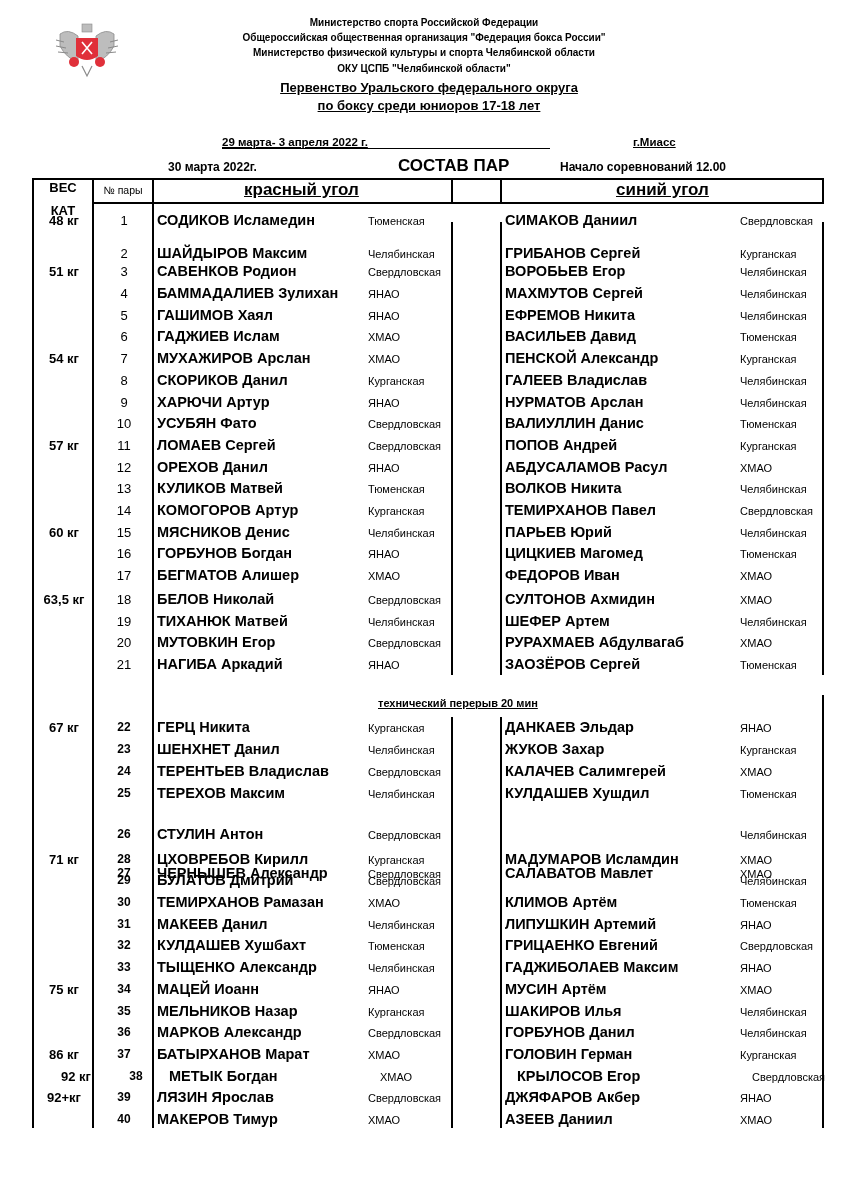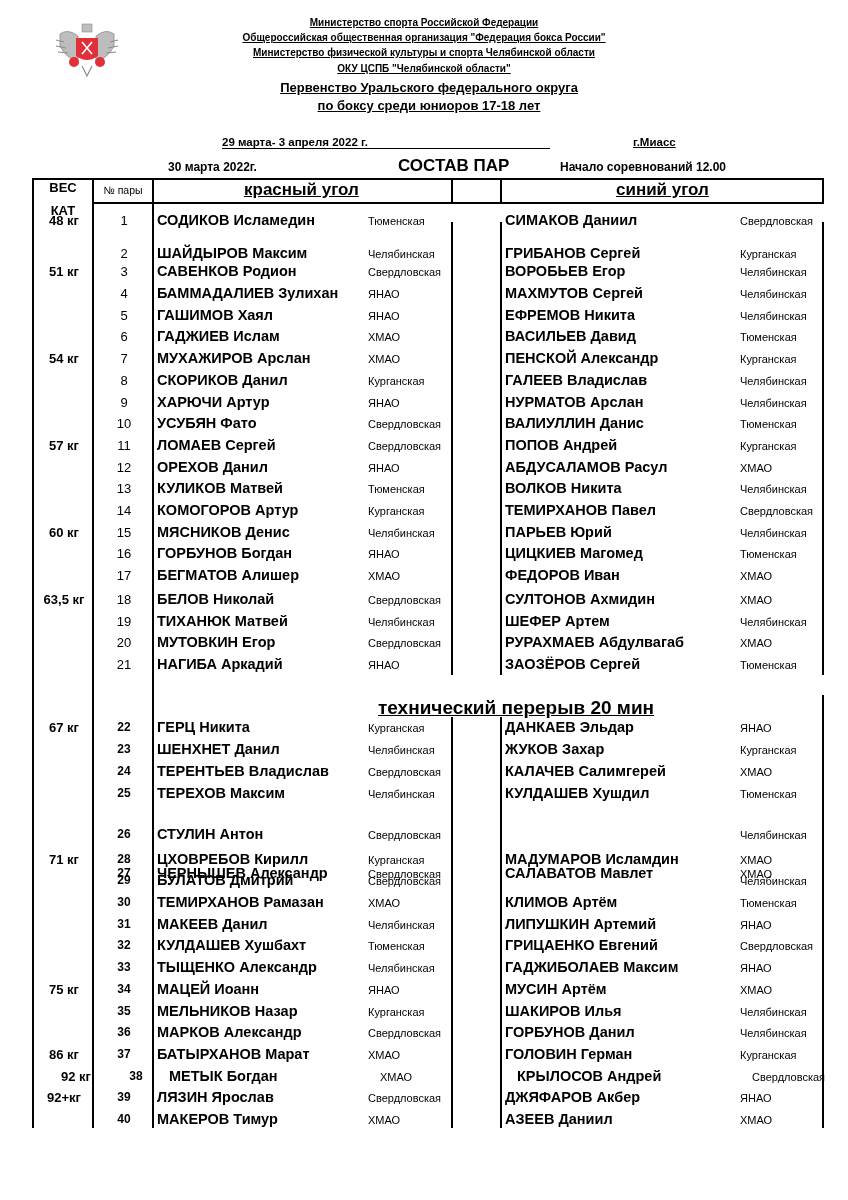--- a/index.html
+++ b/index.html
@@ -1,40 +1,40 @@
 <!DOCTYPE html>
 <html><head>
 <meta charset="utf-8">
 <style>
   html, body { margin: 0; padding: 0; background: #ffffff; }
   body { width: 848px; height: 1200px; position: relative; overflow: hidden;
          font-family: "Liberation Sans", "DejaVu Sans", sans-serif; color: #000; }
   .logo { position: absolute; left: 52px; top: 22px; width: 70px; height: 58px; }
   .hdr { position: absolute; left: 0; width: 848px; text-align: center; font-weight: bold; }
-  .h-small { font-size: 10px; line-height: 14.5px; text-decoration: underline; }
+  .h-small { font-size: 10px; line-height: 14.5px; }
   .h-title { font-size: 13px; text-decoration: underline; }
   .abs { position: absolute; font-weight: bold; white-space: nowrap; }
   .u { text-decoration: underline; }
 
   
   .vline { position: absolute; background: #000; width: 2px; }
   .hline { position: absolute; background: #000; height: 2px; }
   .tline { position: absolute; background: #000; width: 1.5px; }
 
   .row { position: absolute; left: 0; width: 848px; height: 21px; }
   .cell { position: absolute; top: 0; white-space: nowrap; }
   .wcat { left: 34px; width: 60px; text-align: center; font-weight: bold; font-size: 13px; line-height: 21px; }
   .num { left: 96px; width: 56px; text-align: center; font-size: 13px; line-height: 21px; }
   .num.b { font-weight: bold; font-size: 12px; }
   .rname { left: 157px; font-weight: bold; font-size: 14.5px; line-height: 21px; }
   .rreg { left: 368px; font-size: 11px; line-height: 23px; }
   .bname { left: 505px; font-weight: bold; font-size: 14.5px; line-height: 21px; }
   .bname small { font-size: 12px; }
   .breg { left: 740px; font-size: 11px; line-height: 23px; }
-  .break { position: absolute; left: 378px; top: 697px; font-size: 19px; font-weight: bold; text-decoration: underline; }
+  .break { position: absolute; left: 378px; top: 697px; font-size: 11px; font-weight: bold; text-decoration: underline; }
 </style>
 </head>
 <body>
 
 <div class="logo">
   <svg width="70" height="58" viewBox="0 0 70 58">
     <path d="M8 12 Q16 6 26 14 L26 40 Q14 36 8 24 Z" fill="#bdbdbd" stroke="#8a8a8a" stroke-width="0.8"></path>
     <path d="M62 12 Q54 6 44 14 L44 40 Q56 36 62 24 Z" fill="#bdbdbd" stroke="#8a8a8a" stroke-width="0.8"></path>
     <path d="M4 18 L12 20 M4 24 L14 26 M6 30 L16 31 M66 18 L58 20 M66 24 L56 26 M64 30 L54 31" stroke="#8a8a8a" stroke-width="1"></path>
     <rect x="30" y="2" width="10" height="8" fill="#bdbdbd" stroke="#8a8a8a" stroke-width="0.6"></rect>
@@ -46,21 +46,21 @@
   </svg>
 </div>
 
 <div class="hdr h-small" style="top:16px;">Министерство спорта Российской Федерации</div>
 <div class="hdr h-small" style="top:31px;">Общероссийская общественная организация "Федерация бокса России"</div>
 <div class="hdr h-small" style="top:46px;">Министерство физической культуры и спорта Челябинской области</div>
 <div class="hdr h-small" style="top:62px;">ОКУ ЦСПБ "Челябинской области"</div>
 <div class="hdr h-title" style="top:80px; left:5px;">Первенство Уральского федерального округа</div>
 <div class="hdr h-title" style="top:98px; left:5px;">по боксу среди юниоров 17-18 лет</div>
 
-<div class="abs u" style="left:222px; top:136px; font-size:11.5px; width:328px; border-bottom:1px solid #000; text-decoration:none;"><span style="">29 марта- 3 апреля 2022 г.</span></div>
+<div class="abs u" style="left:222px; top:136px; font-size:11.5px; width:328px; border-bottom:1px solid #000; text-decoration:none;"><span style="text-decoration:underline;">29 марта- 3 апреля 2022 г.</span></div>
 <div class="abs u" style="left:589px; top:136px; font-size:11.5px;padding-left:44px;">г.Миасс</div>
 
 <div class="abs" style="left:168px; top:160px; font-size:12px;">30 марта  2022г.</div>
 <div class="abs" style="left:398px; top:156px; font-size:17px;">СОСТАВ ПАР</div>
 <div class="abs" style="left:560px; top:160px; font-size:12px;">Начало соревнований 12.00</div>
 
 <div class="hline" style="left:32px; top:178px; width:792px;"></div>
 <div class="hline" style="left:92px; top:202px; width:732px; height:1.5px;"></div>
 <div class="vline" style="left:32px; top:178px; height:950px;"></div>
 <div class="vline" style="left:92px; top:178px; height:950px;"></div>
@@ -376,21 +376,21 @@
       <span class="cell rname">БАТЫРХАНОВ Марат</span>
       <span class="cell rreg">ХМАО</span>
       <span class="cell bname"><span>ГОЛОВИН Герман</span></span>
       <span class="cell breg">Курганская</span>
     </div>
     <div class="row" style="top: 1066px; margin-left: 12px;">
       <span class="cell wcat">92 кг</span>
       <span class="cell num b">38</span>
       <span class="cell rname">МЕТЫК Богдан</span>
       <span class="cell rreg">ХМАО</span>
-      <span class="cell bname"><span>КРЫЛОСОВ Андрей</span></span>
+      <span class="cell bname"><span>КРЫЛОСОВ Егор</span></span>
       <span class="cell breg">Свердловская</span>
     </div>
     <div class="row" style="top: 1087px;">
       <span class="cell wcat">92+кг</span>
       <span class="cell num b">39</span>
       <span class="cell rname">ЛЯЗИН Ярослав</span>
       <span class="cell rreg">Свердловская</span>
       <span class="cell bname"><span>ДЖЯФАРОВ Акбер</span></span>
       <span class="cell breg">ЯНАО</span>
     </div>

